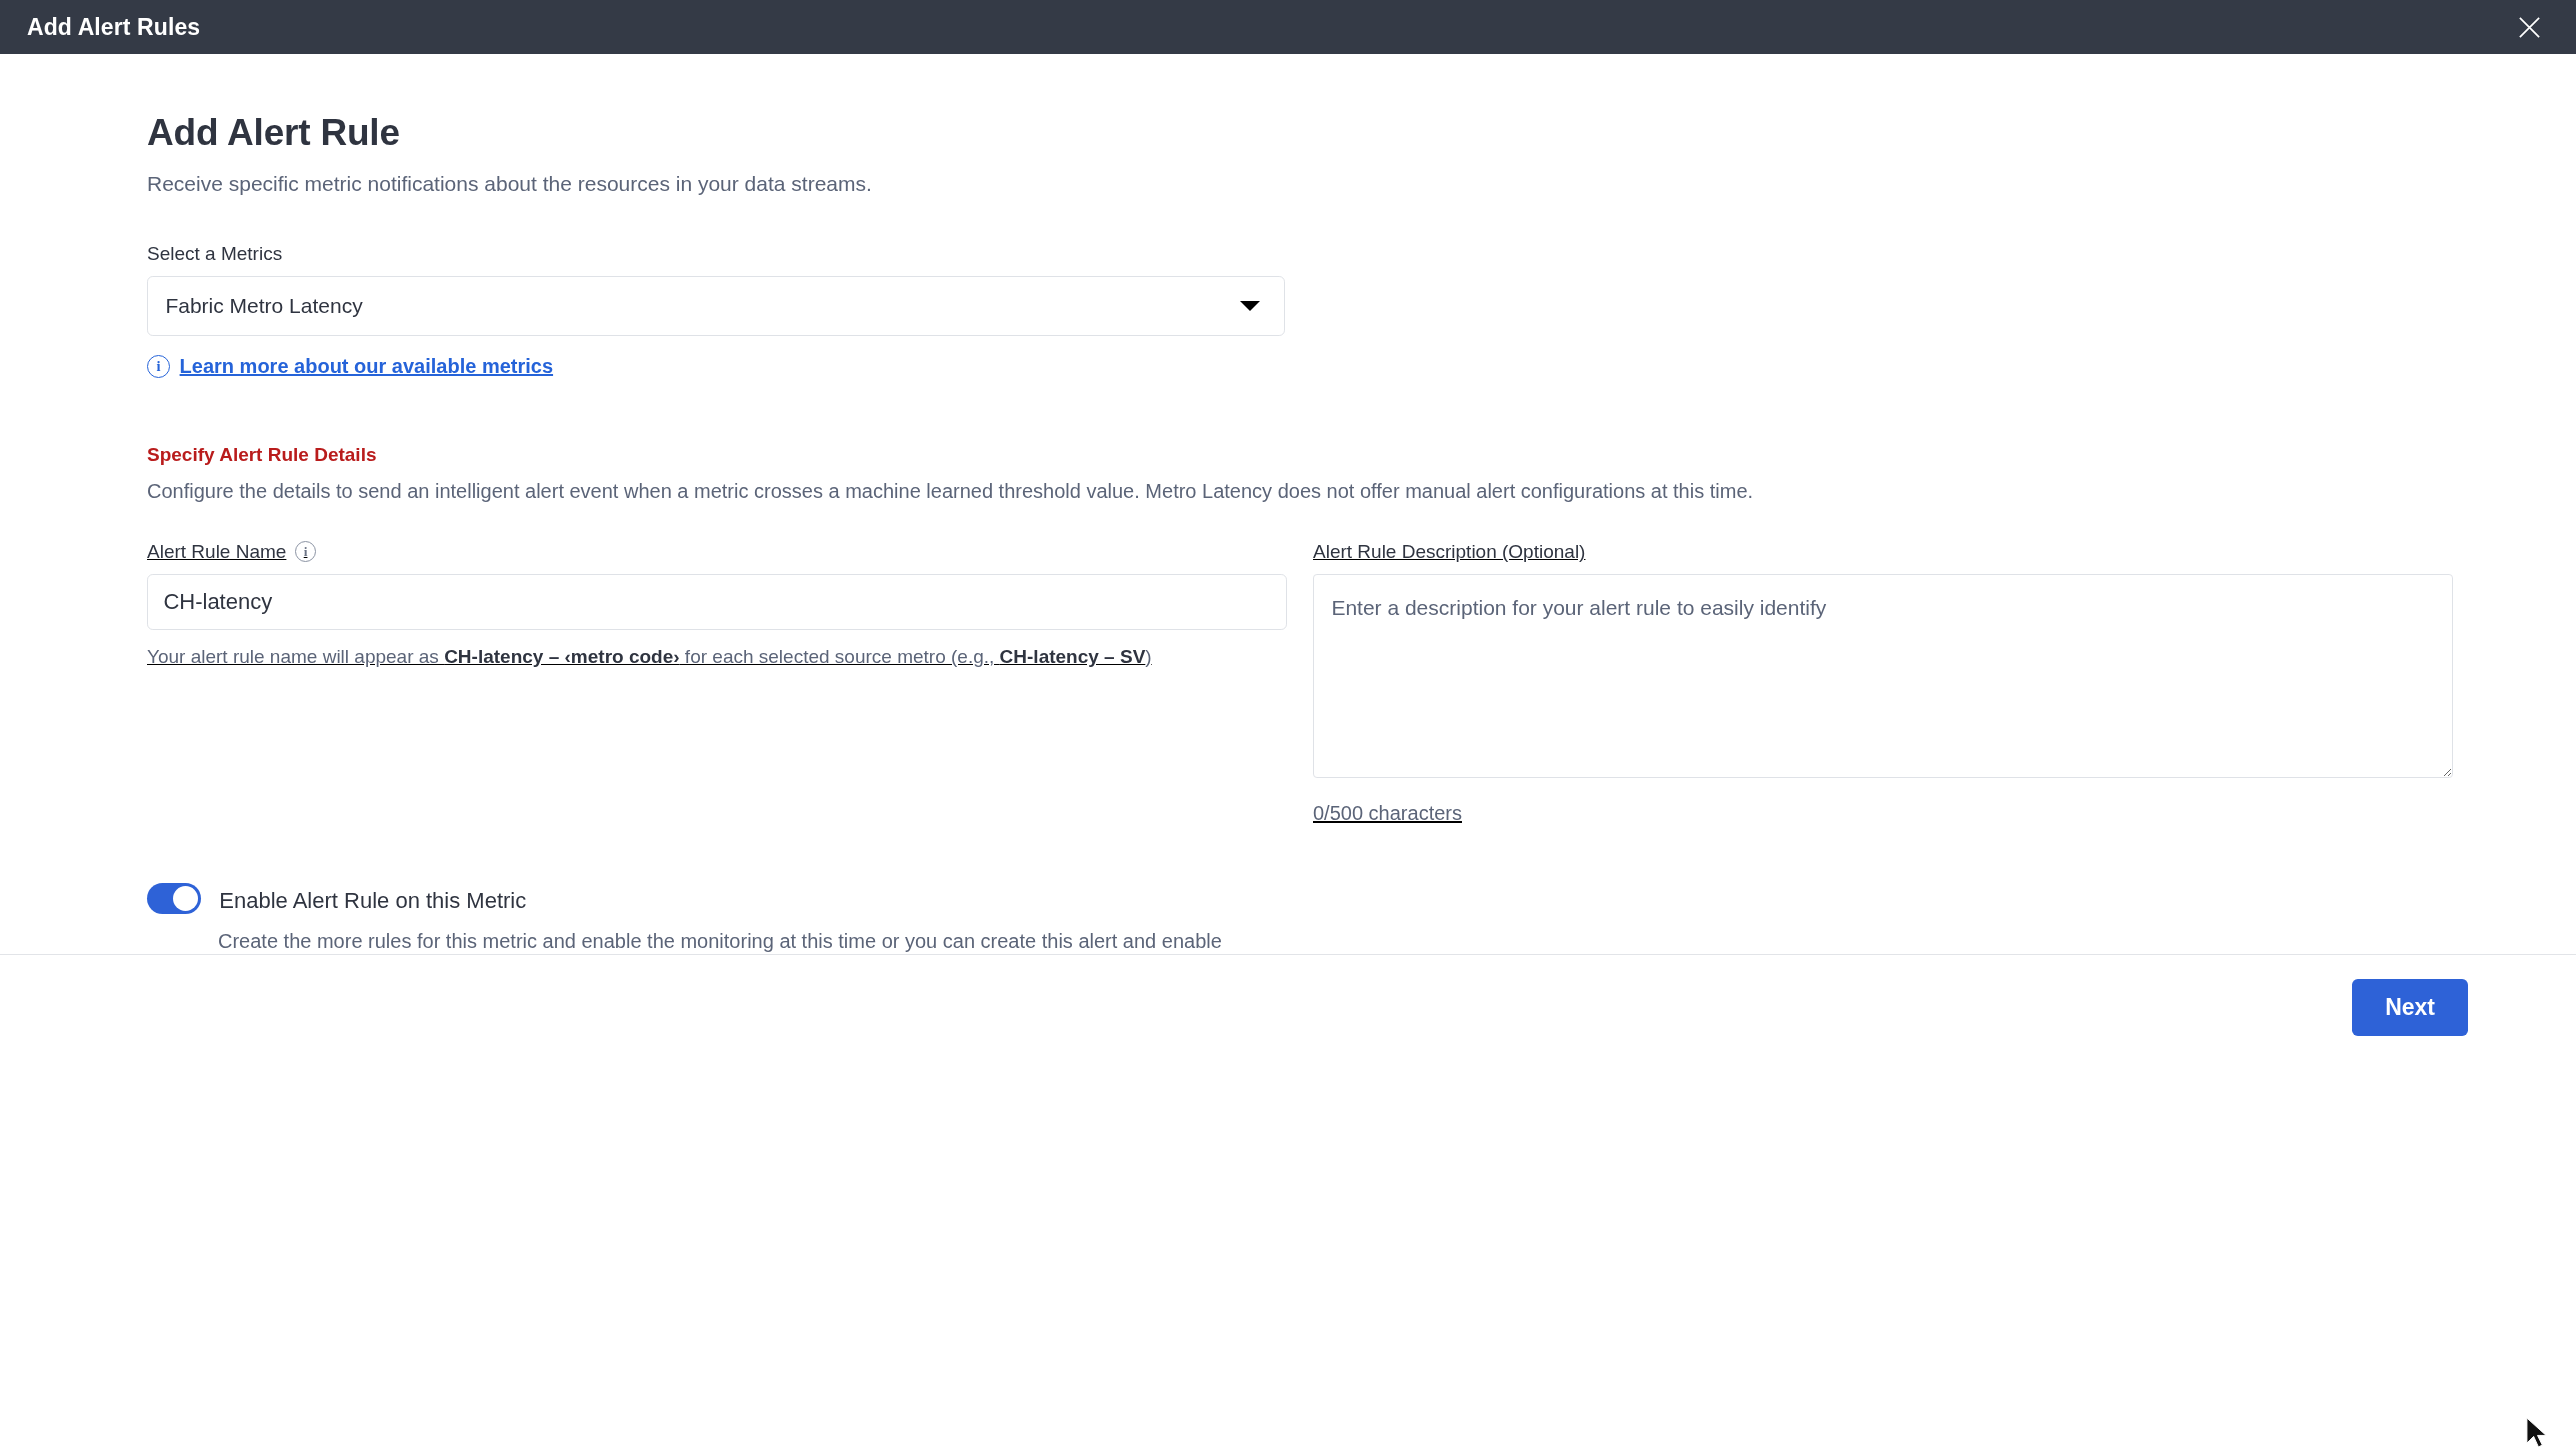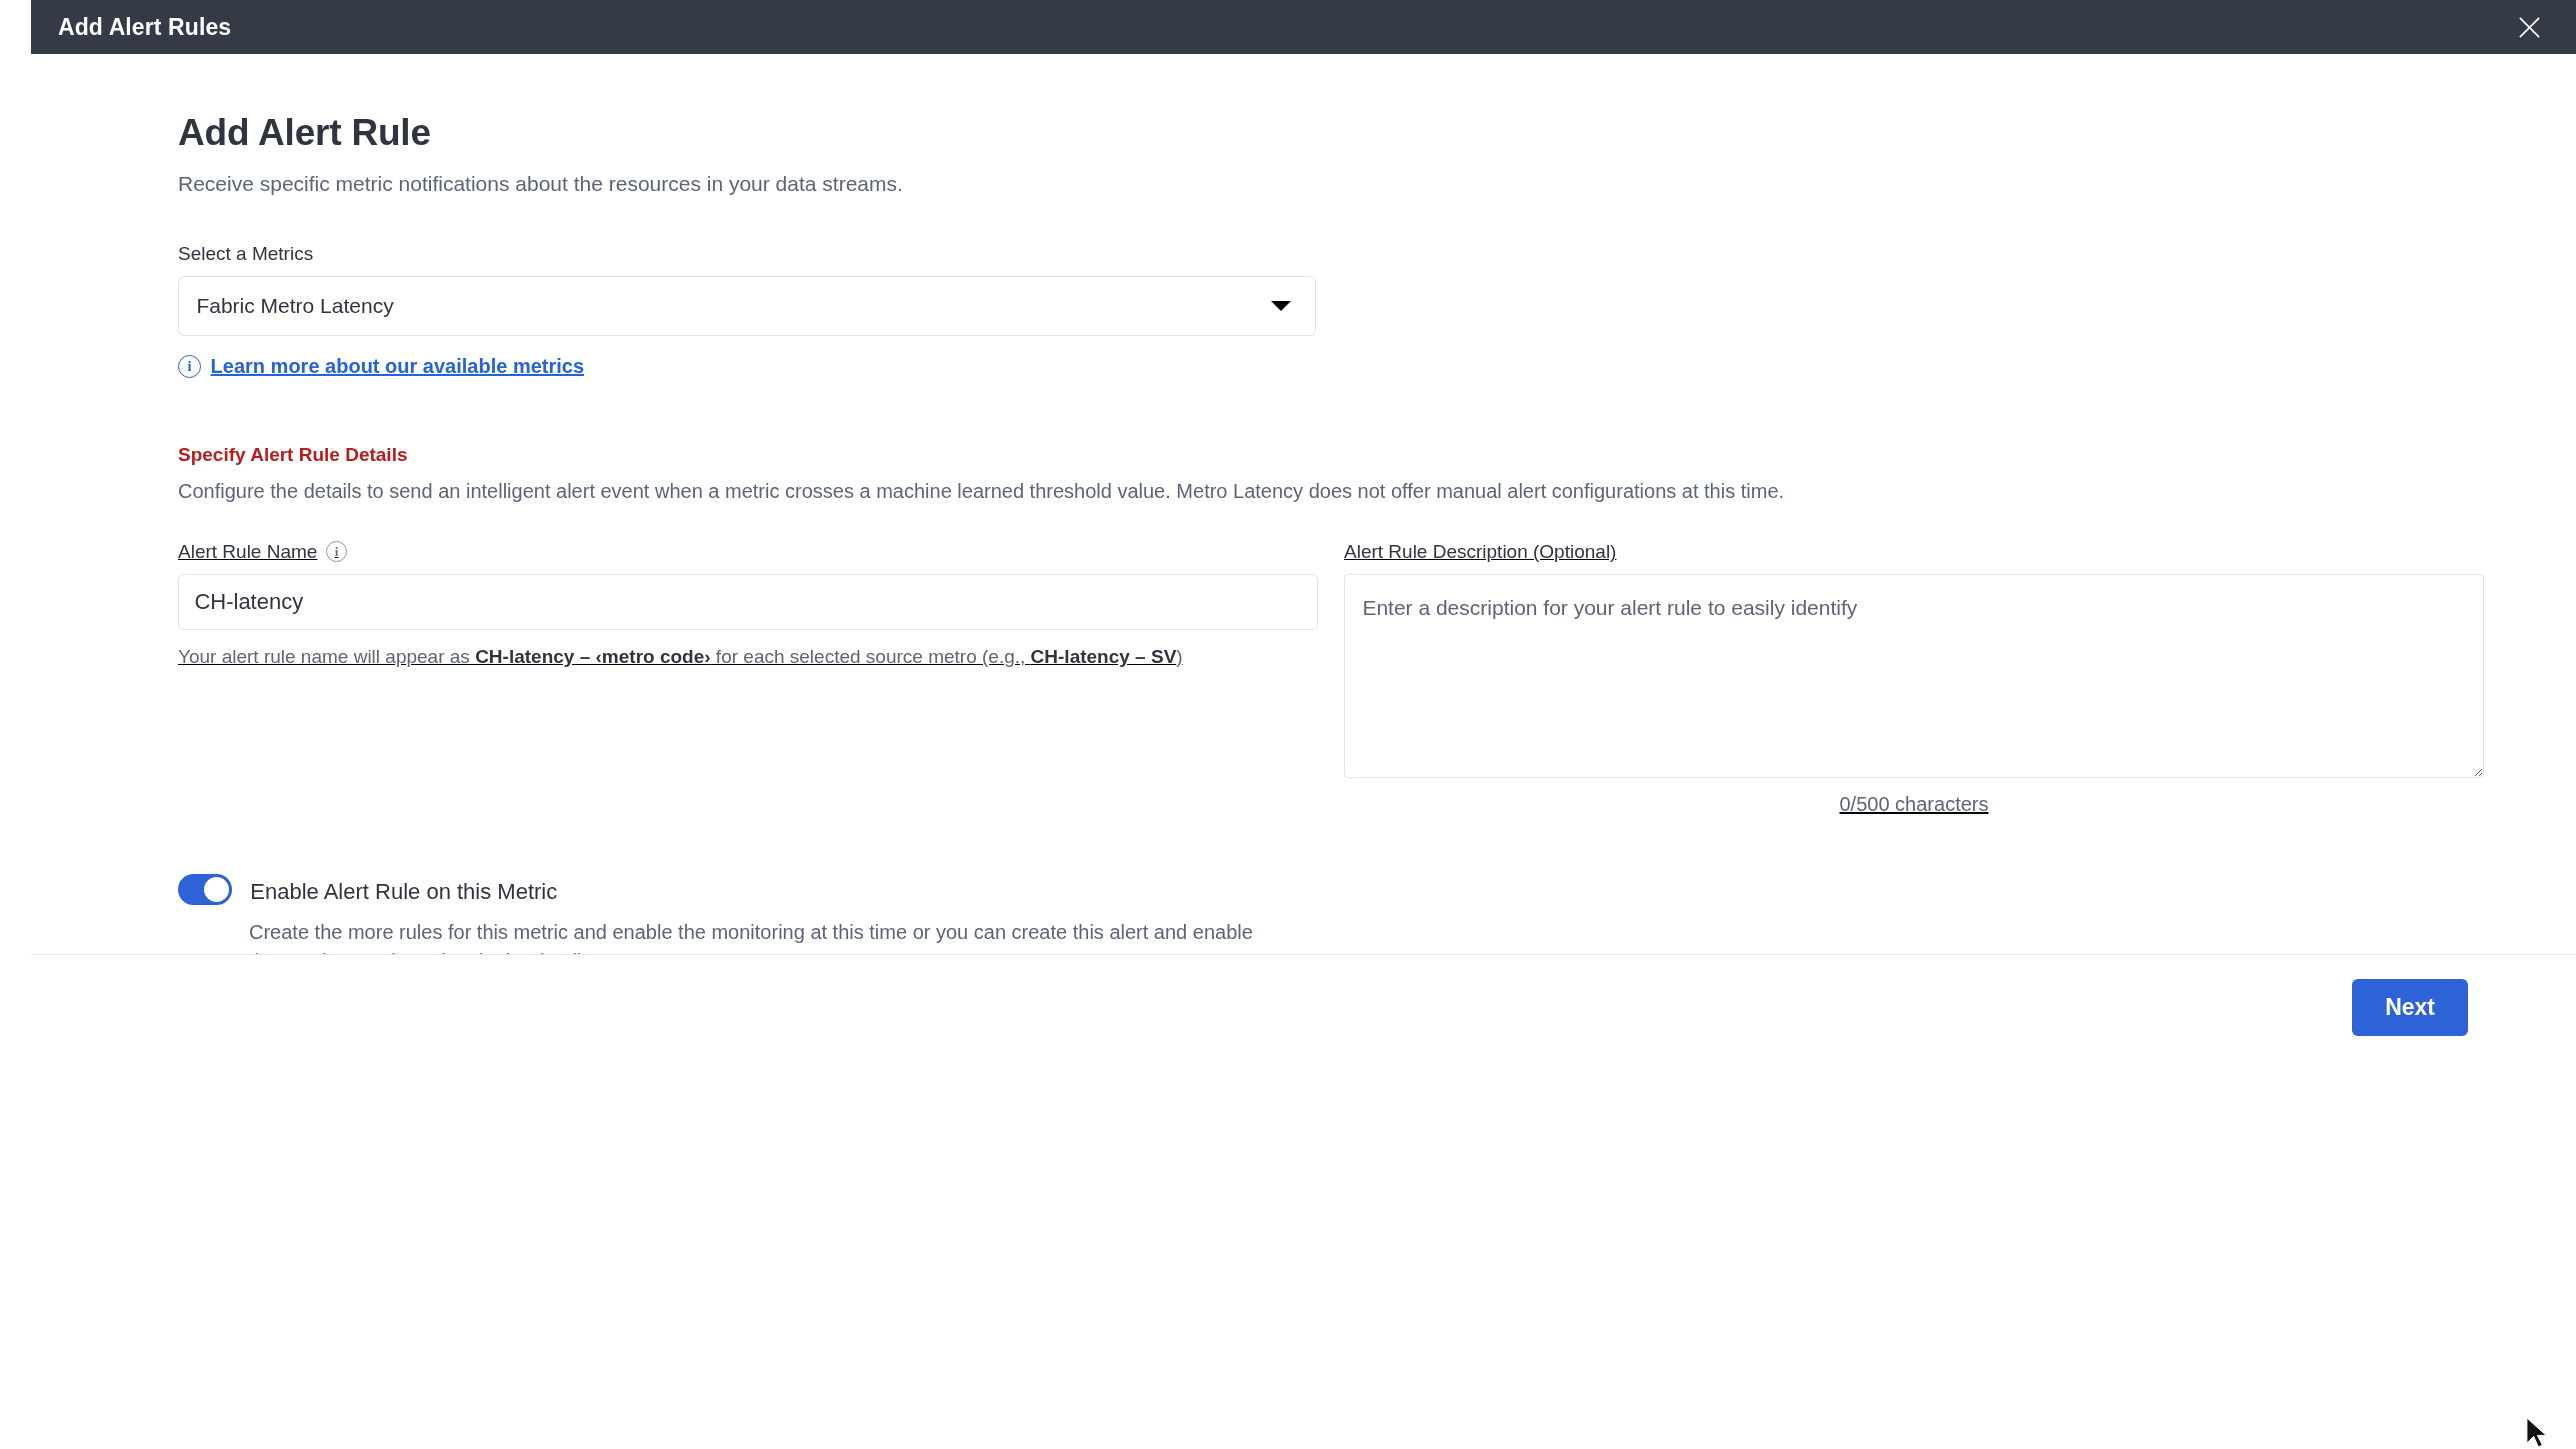--- a/index.html
+++ b/index.html
@@ -12,21 +12,20 @@
     overflow: hidden;
   }
 
   .app {
     position: relative;
     width: 2576px;
     height: 1060px;
     background: #ffffff;
     display: flex;
     flex-direction: column;
-    padding-left: 31px;
   }
 
   
   .titlebar {
     height: 54px;
     flex: 0 0 54px;
     background: #343a46;
     display: flex;
     align-items: center;
     justify-content: space-between;
@@ -203,22 +202,22 @@
     padding: 19px 17.4px;
     font-size: 21px;
     color: #2f3440;
     font-family: "Liberation Sans", sans-serif;
     resize: vertical;
     outline: none;
     line-height: 1.3;
   }
   .desc-area::placeholder { color: #5b6478; }
   .char-count {
-    margin-top: 11px;
-    text-align: center;
+    margin-top: 20px;
+    text-align: left;
     font-size: 20px;
     color: #5b6478;
   }
 
   
   .toggle-block { margin-top: 58px; }
   .toggle-row {
     display: flex;
     align-items: flex-end;
     gap: 18.3px;

